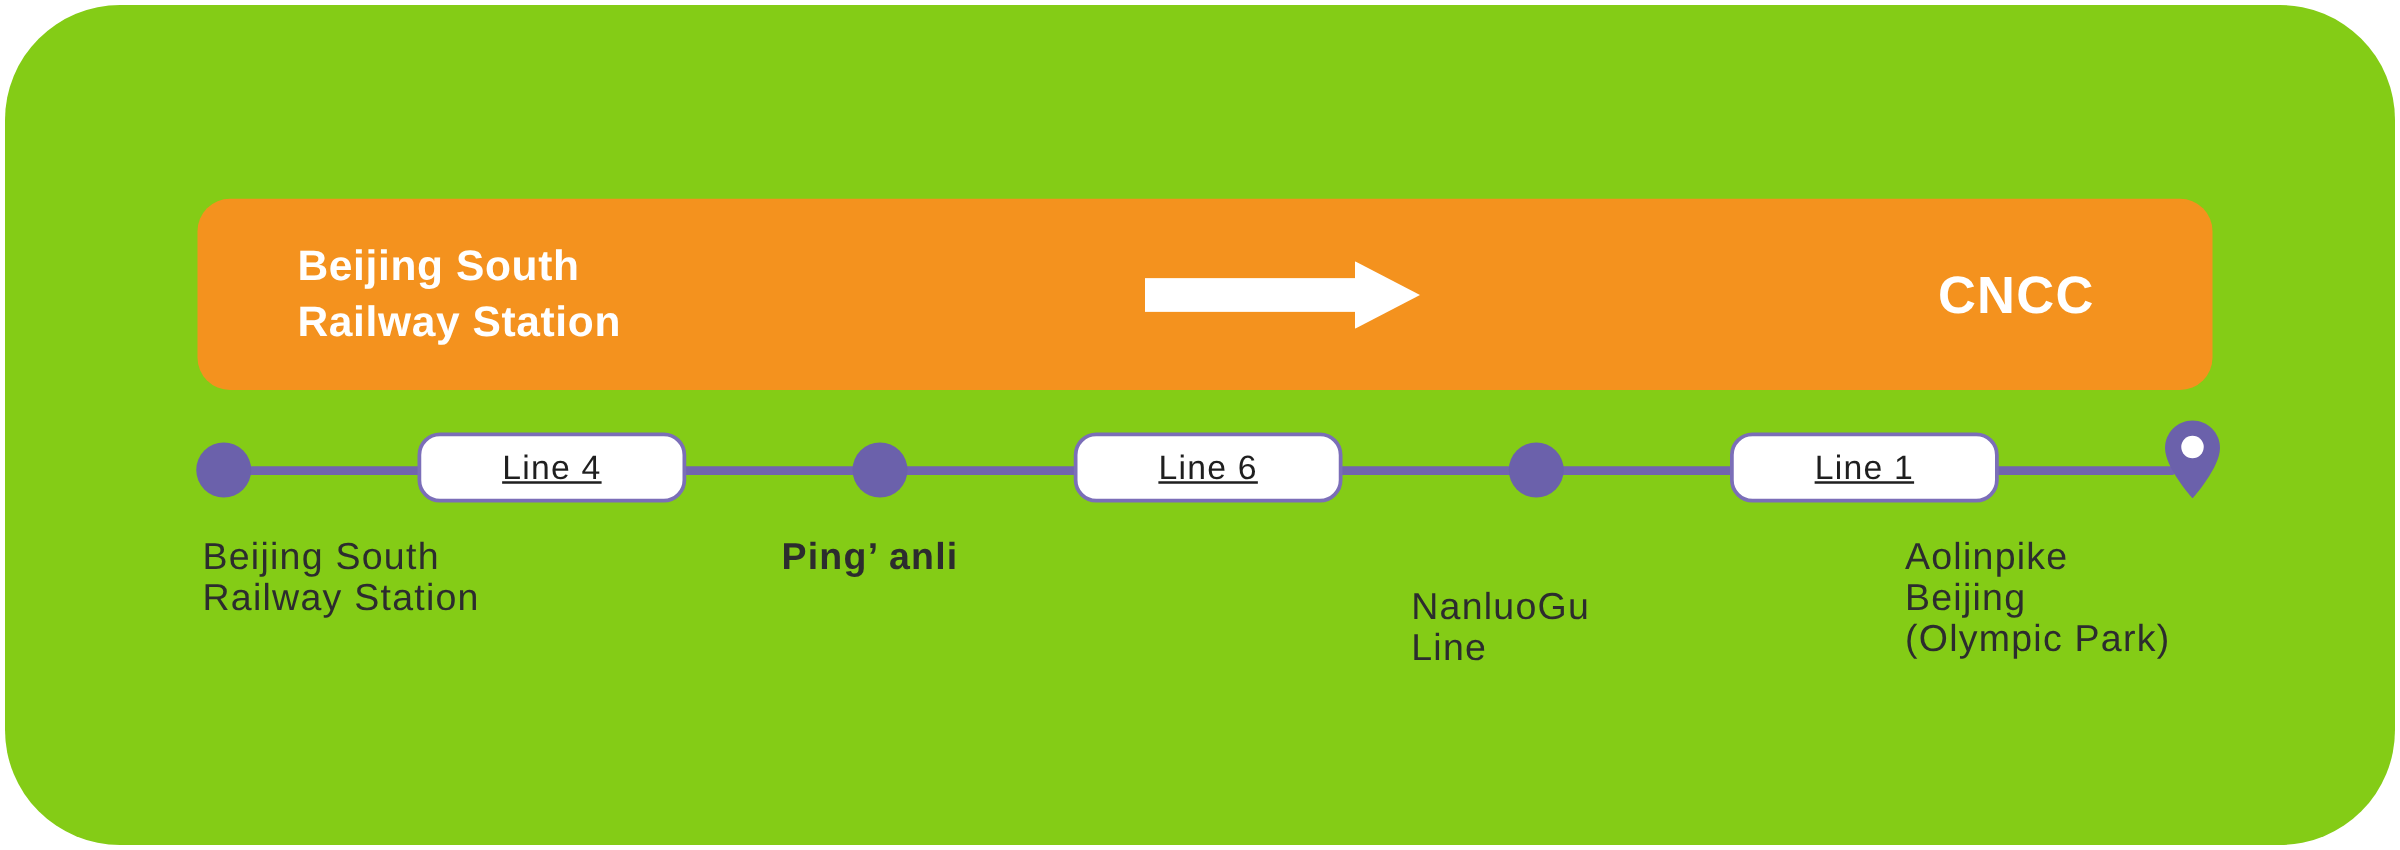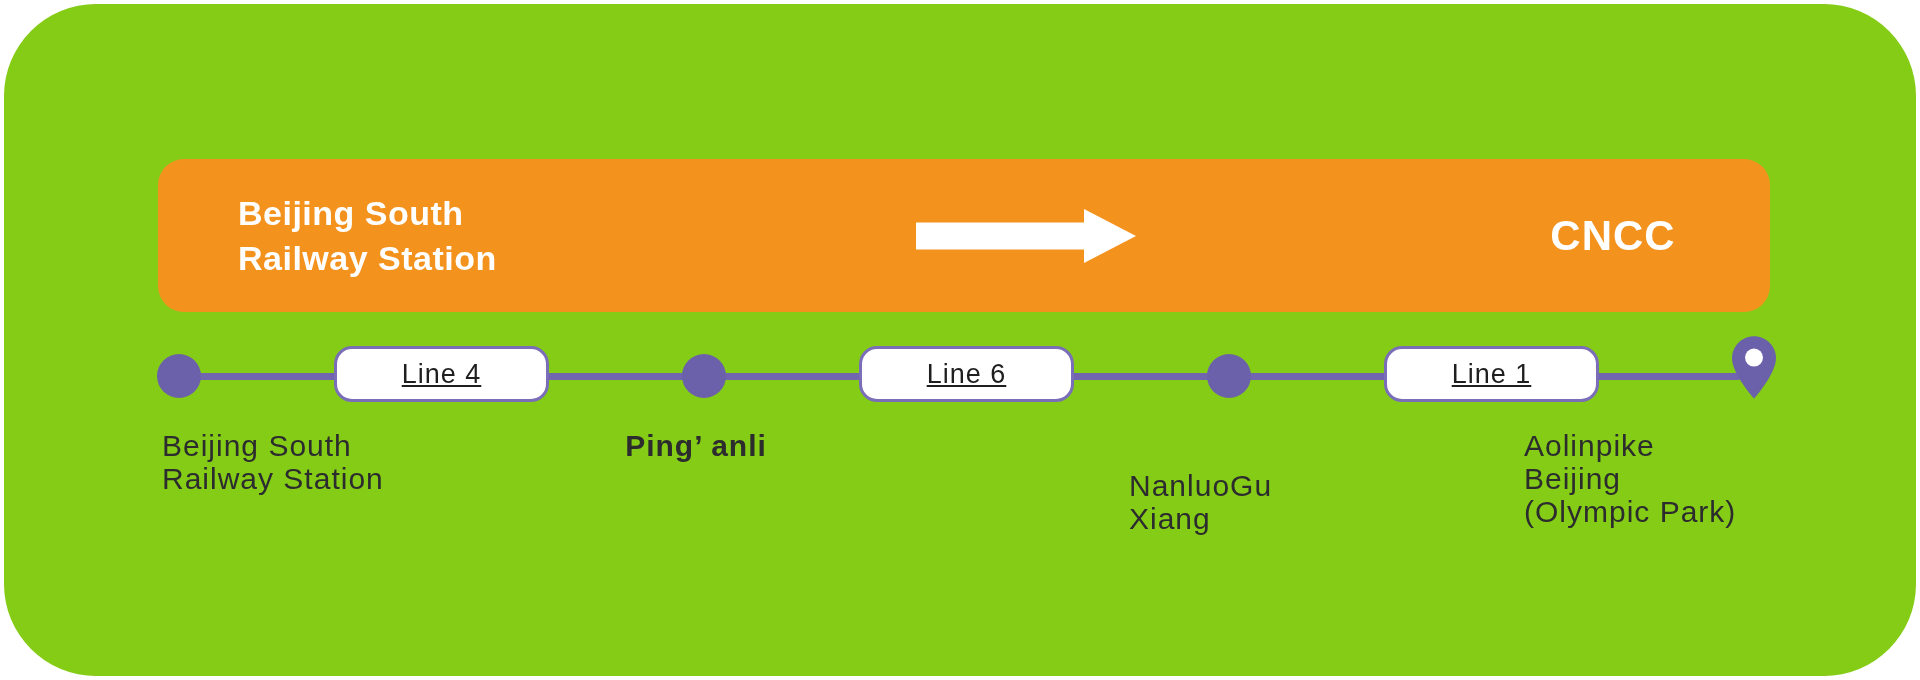--- a/index.html
+++ b/index.html
@@ -155,21 +155,21 @@
 
     <div class="stop-label stop-label-0">
       <span>Beijing South</span>
       <span>Railway Station</span>
     </div>
     <div class="stop-label stop-label-1">
       <span>Ping’ anli</span>
     </div>
     <div class="stop-label stop-label-2">
       <span>NanluoGu</span>
-      <span>Xiang</span>
+      <span>Line</span>
     </div>
     <div class="stop-label stop-label-3">
       <span>Aolinpike</span>
       <span>Beijing</span>
       <span>(Olympic Park)</span>
     </div>
 
   </div>
 </div>
 

